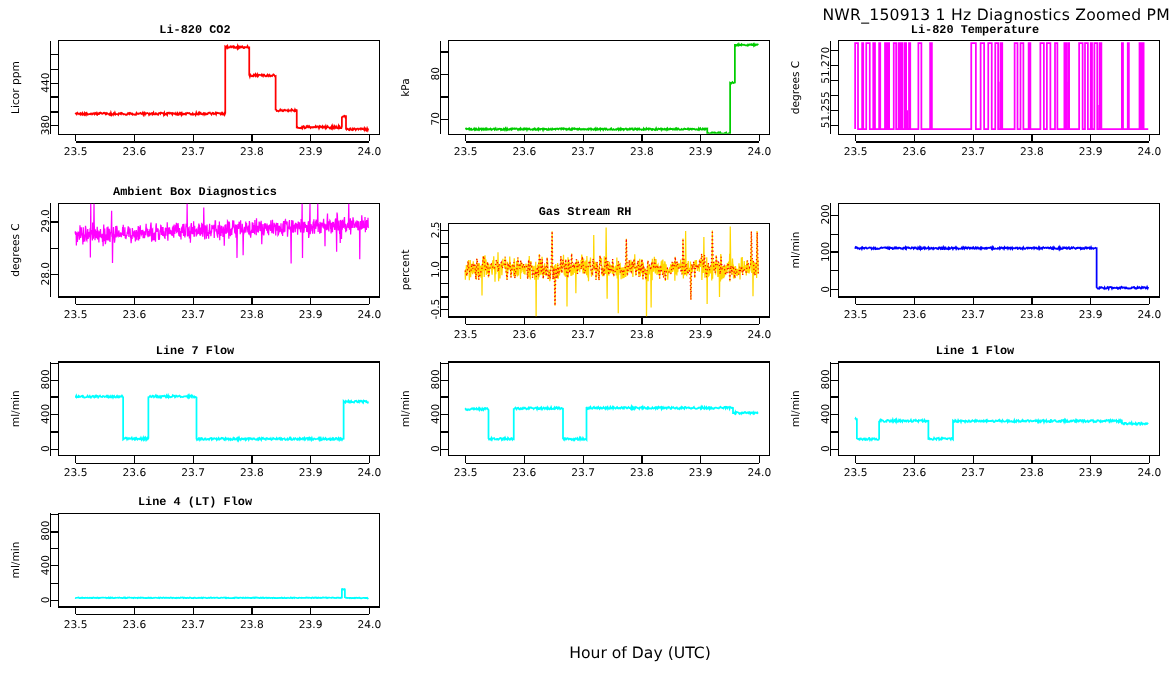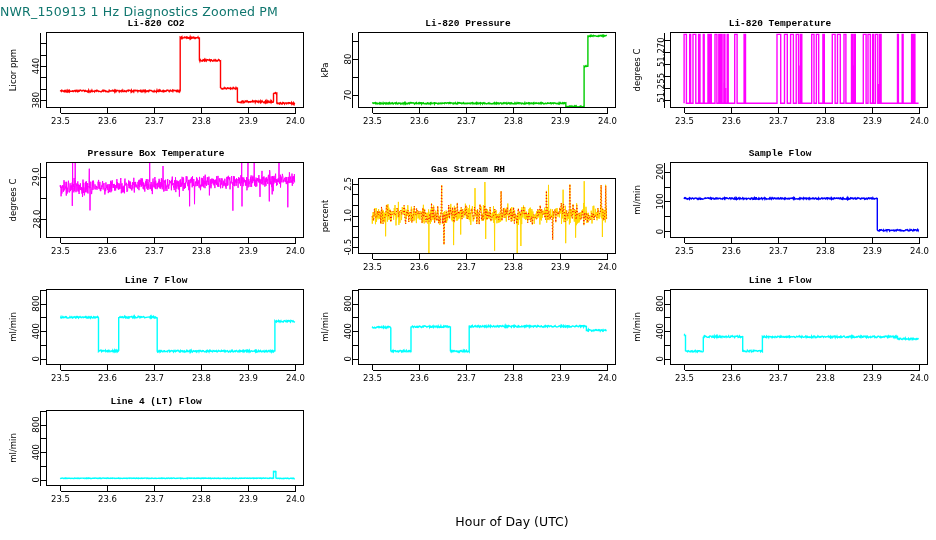--- a/index.html
+++ b/index.html
@@ -18,24 +18,24 @@
   #figure {
     position: relative;
     width: 936px;
     height: 540px;
   }
   .fig-title {
     position: absolute;
     top: 4px;
     left: 0;
     width: 936px;
-    text-align: left;
+    text-align: right;
     font-size: 12.5px;
     font-family: "DejaVu Sans", sans-serif;
-    color: #0f766e;
+    color: #000000;
     letter-spacing: 0.2px;
   }
   .fig-xlab {
     position: absolute;
     top: 514px;
     left: 0;
     width: 936px;
     text-align: center;
     font-size: 12.5px;
     color: #000;
@@ -107,21 +107,20 @@
             <clipPath id="clip0">
               <rect x="47" y="15" width="256" height="74"></rect>
             </clipPath>
           </defs>
           <g clip-path="url(#clip0)">
             <path d="M60.1 72.5 L60.5 72.8 L61.0 72.6 L61.4 73.3 L61.9 72.3 L62.3 72.8 L62.8 72.9 L63.3 73.4 L63.7 73.0 L64.2 72.6 L64.6 73.6 L65.1 72.9 L65.5 73.4 L66.0 72.5 L66.4 73.7 L66.9 73.2 L67.4 73.8 L67.8 72.5 L68.3 73.5 L68.7 72.5 L69.2 72.2 L69.6 73.8 L70.1 73.1 L70.5 73.4 L71.0 73.4 L71.4 73.3 L71.9 73.2 L72.4 73.4 L72.8 72.7 L73.3 72.8 L73.7 73.5 L74.2 73.1 L74.6 72.6 L75.1 72.7 L75.5 73.4 L76.0 72.5 L76.4 72.9 L76.9 72.3 L77.4 73.7 L77.8 73.9 L78.3 72.7 L78.7 73.3 L79.2 73.3 L79.6 72.3 L80.1 72.5 L80.5 72.1 L81.0 72.3 L81.5 72.9 L81.9 73.0 L82.4 72.8 L82.8 72.3 L83.3 72.2 L83.7 72.6 L84.2 72.5 L84.6 73.5 L85.1 73.4 L85.5 72.4 L86.0 72.7 L86.5 73.2 L86.9 73.2 L87.4 73.8 L87.8 73.1 L88.3 73.7 L88.7 72.3 L89.2 73.9 L89.6 73.2 L90.1 73.1 L90.5 73.8 L91.0 72.7 L91.5 73.2 L91.9 72.2 L92.4 73.6 L92.8 73.3 L93.3 73.3 L93.7 73.3 L94.2 73.3 L94.6 73.8 L95.1 72.6 L95.6 72.7 L96.0 73.0 L96.5 72.5 L96.9 73.2 L97.4 72.4 L97.8 72.6 L98.3 73.0 L98.7 73.5 L99.2 73.2 L99.6 73.4 L100.1 73.5 L100.6 73.8 L101.0 73.7 L101.5 73.8 L101.9 73.2 L102.4 72.5 L102.8 73.0 L103.3 72.5 L103.7 73.2 L104.2 72.4 L104.7 72.8 L105.1 73.1 L105.6 72.8 L106.0 73.7 L106.5 73.3 L106.9 73.4 L107.4 73.8 L107.8 73.5 L108.3 73.7 L108.7 73.9 L109.2 72.3 L109.7 73.0 L110.1 73.1 L110.6 72.8 L111.0 73.2 L111.5 72.9 L111.9 72.6 L112.4 72.3 L112.8 72.9 L113.3 73.2 L113.7 72.9 L114.2 72.1 L114.7 73.7 L115.1 72.6 L115.6 72.1 L116.0 73.6 L116.5 72.6 L116.9 72.9 L117.4 72.5 L117.8 72.3 L118.3 72.6 L118.8 72.8 L119.2 73.8 L119.7 72.9 L120.1 73.5 L120.6 73.0 L121.0 72.7 L121.5 72.5 L121.9 73.6 L122.4 73.0 L122.8 72.1 L123.3 73.6 L123.8 73.6 L124.2 73.6 L124.7 72.6 L125.1 72.8 L125.6 73.5 L126.0 73.5 L126.5 73.8 L126.9 72.6 L127.4 72.4 L127.8 72.3 L128.3 73.0 L128.8 72.1 L129.2 72.2 L129.7 72.5 L130.1 72.5 L130.6 72.4 L131.0 73.7 L131.5 72.3 L131.9 73.7 L132.4 73.2 L132.9 73.5 L133.3 72.8 L133.8 73.8 L134.2 72.3 L134.7 72.2 L135.1 72.5 L135.6 72.8 L136.0 72.2 L136.5 72.5 L136.9 72.9 L137.4 72.5 L137.9 73.6 L138.3 72.6 L138.8 72.8 L139.2 72.6 L139.7 73.0 L140.1 73.3 L140.6 72.5 L141.0 73.6 L141.5 73.8 L142.0 72.7 L142.4 73.8 L142.9 73.8 L143.3 72.7 L143.8 72.2 L144.2 73.0 L144.7 72.5 L145.1 73.9 L145.6 72.7 L146.0 73.7 L146.5 73.6 L147.0 72.9 L147.4 73.0 L147.9 73.4 L148.3 72.8 L148.8 73.5 L149.2 72.8 L149.7 72.2 L150.1 72.4 L150.6 72.4 L151.0 72.7 L151.5 72.5 L152.0 72.9 L152.4 73.5 L152.9 73.3 L153.3 73.7 L153.8 73.6 L154.2 72.8 L154.7 73.7 L155.1 73.6 L155.6 73.2 L156.1 73.1 L156.5 73.9 L157.0 72.1 L157.4 73.3 L157.9 73.4 L158.3 73.6 L158.8 72.4 L159.2 73.1 L159.7 72.1 L160.1 72.9 L160.6 72.4 L161.1 73.3 L161.5 73.4 L162.0 73.6 L162.4 72.9 L162.9 72.5 L163.3 73.6 L163.8 72.6 L164.2 72.7 L164.7 73.6 L165.1 73.4 L165.6 72.9 L166.1 73.2 L166.5 72.4 L167.0 72.1 L167.4 72.3 L167.9 72.1 L168.3 72.8 L168.8 72.9 L169.2 73.6 L169.7 72.6 L170.2 72.2 L170.6 72.4 L171.1 73.3 L171.5 73.2 L172.0 73.0 L172.4 72.3 L172.9 73.4 L173.3 72.2 L173.8 72.4 L174.2 72.2 L174.7 72.5 L175.2 72.7 L175.6 72.5 L176.1 72.8 L176.5 73.4 L177.0 72.5 L177.4 73.2 L177.9 72.5 L178.3 73.6 L178.8 73.5 L179.3 72.7 L179.7 73.7 L180.2 72.5 L180.2 19.7 L180.2 19.2 L180.6 19.5 L181.1 19.1 L181.5 20.1 L182.0 19.0 L182.4 20.4 L182.9 19.8 L183.4 19.9 L183.8 20.0 L184.3 19.1 L184.7 19.0 L185.2 19.7 L185.7 19.3 L186.1 19.1 L186.6 19.9 L187.0 19.0 L187.5 19.3 L187.9 20.2 L188.4 20.2 L188.9 19.7 L189.3 19.5 L189.8 20.6 L190.2 18.9 L190.7 20.4 L191.2 19.4 L191.6 20.1 L192.1 19.4 L192.5 19.9 L193.0 19.4 L193.4 19.8 L193.9 19.1 L194.4 19.6 L194.8 20.5 L195.3 20.5 L195.7 19.7 L196.2 19.9 L196.6 19.7 L197.1 19.8 L197.6 19.7 L198.0 18.9 L198.5 20.2 L198.9 20.6 L199.4 19.2 L199.4 42.4 L199.4 41.5 L199.9 43.1 L200.3 41.7 L200.8 42.4 L201.2 42.9 L201.7 43.0 L202.1 42.6 L202.6 42.9 L203.1 41.6 L203.5 41.8 L204.0 42.5 L204.4 41.5 L204.9 42.9 L205.4 42.3 L205.8 41.5 L206.3 43.1 L206.7 42.6 L207.2 41.7 L207.7 41.8 L208.1 41.9 L208.6 42.0 L209.0 42.4 L209.5 41.6 L209.9 42.3 L210.4 43.0 L210.9 41.6 L211.3 41.6 L211.8 42.6 L212.2 42.8 L212.7 43.1 L213.2 42.5 L213.6 42.8 L214.1 41.8 L214.5 42.4 L215.0 43.0 L215.5 42.0 L215.9 42.6 L216.4 43.0 L216.8 42.4 L217.3 42.6 L217.7 42.9 L218.2 42.2 L218.7 41.5 L219.1 41.7 L219.6 42.5 L220.0 43.1 L220.5 42.9 L220.5 70.1 L220.5 69.5 L221.0 69.9 L221.4 70.8 L221.9 70.7 L222.3 70.6 L222.8 71.1 L223.2 70.9 L223.7 70.5 L224.2 69.6 L224.6 70.3 L225.1 70.4 L225.5 70.0 L226.0 70.8 L226.4 71.0 L226.9 70.7 L227.3 69.8 L227.8 69.7 L228.3 70.3 L228.7 70.4 L229.2 70.2 L229.6 70.2 L230.1 70.8 L230.5 70.0 L231.0 71.0 L231.5 70.4 L231.9 70.2 L232.4 70.1 L232.8 70.7 L233.3 69.4 L233.7 69.7 L234.2 70.3 L234.7 70.6 L235.1 70.4 L235.6 70.9 L236.0 69.7 L236.5 70.8 L236.9 70.7 L237.4 69.5 L237.4 83.8 L237.4 84.5 L237.8 83.4 L238.3 84.3 L238.8 84.3 L239.2 84.4 L239.7 84.3 L240.1 84.6 L240.6 84.2 L241.0 84.5 L241.5 83.6 L242.0 84.5 L242.4 83.1 L242.9 82.9 L243.3 83.4 L243.8 84.7 L244.2 84.5 L244.7 84.3 L245.2 83.0 L245.6 83.4 L246.1 82.9 L246.5 83.9 L247.0 83.9 L247.4 83.0 L247.9 83.6 L248.4 84.3 L248.8 83.7 L249.3 83.7 L249.7 84.1 L250.2 83.7 L250.6 84.0 L251.1 83.6 L251.6 83.7 L252.0 83.9 L252.5 82.9 L252.9 83.7 L253.4 83.9 L253.8 83.0 L254.3 83.0 L254.8 83.3 L255.2 84.5 L255.7 83.1 L256.1 83.7 L256.6 83.1 L257.0 83.6 L257.5 84.0 L258.0 83.1 L258.4 84.2 L258.9 83.5 L259.3 83.2 L259.8 83.7 L260.2 84.5 L260.7 83.0 L261.2 84.4 L261.6 83.9 L262.1 83.0 L262.5 83.7 L263.0 83.8 L263.5 84.3 L263.9 84.7 L264.4 84.1 L264.8 84.6 L265.3 83.3 L265.7 84.5 L266.2 82.9 L266.7 84.6 L267.1 84.1 L267.6 83.1 L268.0 84.5 L268.5 83.9 L268.9 83.2 L269.4 84.3 L269.9 84.6 L270.3 84.5 L270.8 82.9 L271.2 84.4 L271.7 83.3 L272.1 84.3 L272.6 84.4 L273.1 84.4 L273.5 83.1 L273.5 75.3 L273.5 76.0 L274.0 75.3 L274.4 75.3 L274.9 75.3 L275.4 74.6 L275.9 74.7 L276.3 75.8 L276.8 75.4 L276.8 85.5 L276.8 85.0 L277.2 85.6 L277.7 84.9 L278.2 85.1 L278.6 85.3 L279.1 86.0 L279.5 86.1 L280.0 84.7 L280.4 84.6 L280.9 85.7 L281.4 85.9 L281.8 86.1 L282.3 84.9 L282.7 85.6 L283.2 85.1 L283.6 84.7 L284.1 85.0 L284.6 86.0 L285.0 85.4 L285.5 85.0 L285.9 84.9 L286.4 84.9 L286.8 85.7 L287.3 85.2 L287.8 85.0 L288.2 84.7 L288.7 85.4 L289.1 84.6 L289.6 84.6 L290.0 85.2 L290.5 85.2 L291.0 85.6 L291.4 84.6 L291.9 86.0 L292.3 85.0 L292.8 85.6 L293.2 86.2 L293.7 84.7 L294.2 86.0 L294.6 84.7" class="trace" stroke="#FF0000"></path>
           </g>
         </svg>
       </div>
       <div class="panel" style="left: 312px; top: 18px;">
-        <div class="panel-title">Li-820 Pressure</div>
         <svg width="312" height="125" class="panel-svg">
           <rect x="46.5" y="14.5" width="257" height="75" class="plotbox"></rect>
           <line x1="41" y1="77.5" x2="46" y2="77.5" class="tick"></line>
           <line x1="41" y1="41.5" x2="46" y2="41.5" class="tick"></line>
           <line x1="41" y1="59.5" x2="46" y2="59.5" class="tick"></line>
           <line x1="41" y1="23.5" x2="46" y2="23.5" class="tick"></line>
           <line x1="40.5" y1="14.5" x2="40.5" y2="89.5" class="tick"></line>
           <text x="37" y="77.03317535545025" class="ticklabel" text-anchor="middle" dominant-baseline="middle" transform="rotate(-90 37 77.03317535545025)">70</text>
           <text x="37" y="41.01421800947868" class="ticklabel" text-anchor="middle" dominant-baseline="middle" transform="rotate(-90 37 41.01421800947868)">80</text>
           <text x="13" y="52" class="axtitle" text-anchor="middle" dominant-baseline="middle" transform="rotate(-90 13 52)">kPa</text>
@@ -185,21 +184,21 @@
             <line x1="84.5" y1="85.2" x2="84.5" y2="54.3" stroke="#FF00FF" stroke-width="1.3"></line>
             <line x1="100.4" y1="85.2" x2="100.4" y2="64.6" stroke="#FF00FF" stroke-width="1.3"></line>
             <line x1="101.8" y1="85.2" x2="101.8" y2="70.1" stroke="#FF00FF" stroke-width="1.3"></line>
             <line x1="175.0" y1="85.2" x2="175.0" y2="47.4" stroke="#FF00FF" stroke-width="1.3"></line>
             <line x1="229.4" y1="85.2" x2="229.4" y2="47.4" stroke="#FF00FF" stroke-width="1.3"></line>
             <line x1="254.3" y1="85.2" x2="254.3" y2="66.0" stroke="#FF00FF" stroke-width="1.3"></line>
           </g>
         </svg>
       </div>
       <div class="panel" style="left: 0px; top: 148px;">
-        <div class="panel-title">Pressure Box Temperature</div>
+        <div class="panel-title">Ambient Box Diagnostics</div>
         <svg width="312" height="125" class="panel-svg">
           <rect x="46.5" y="14.5" width="257" height="75" class="plotbox"></rect>
           <line x1="41" y1="71.5" x2="46" y2="71.5" class="tick"></line>
           <line x1="41" y1="29.5" x2="46" y2="29.5" class="tick"></line>
           <line x1="41" y1="50.5" x2="46" y2="50.5" class="tick"></line>
           <line x1="40.5" y1="14.5" x2="40.5" y2="89.5" class="tick"></line>
           <text x="37" y="71.00000000000004" class="ticklabel" text-anchor="middle" dominant-baseline="middle" transform="rotate(-90 37 71.00000000000004)">28.0</text>
           <text x="37" y="28.777777777777835" class="ticklabel" text-anchor="middle" dominant-baseline="middle" transform="rotate(-90 37 28.777777777777835)">29.0</text>
           <text x="13" y="52" class="axtitle" text-anchor="middle" dominant-baseline="middle" transform="rotate(-90 13 52)">degrees C</text>
           <line x1="60.5" y1="95.5" x2="295.5" y2="95.5" class="tick"></line>
@@ -259,21 +258,20 @@
               <rect x="47" y="15" width="256" height="74"></rect>
             </clipPath>
           </defs>
           <g clip-path="url(#clip4)">
             <path d="M60.1 52.4 L60.3 59.7 L60.6 51.2 L60.9 54.4 L61.1 48.0 L61.4 55.2 L61.6 56.7 L61.9 48.6 L62.2 52.4 L62.4 45.0 L62.7 45.6 L62.9 44.1 L63.2 52.1 L63.5 60.2 L63.7 50.6 L64.0 53.9 L64.2 44.1 L64.5 57.8 L64.8 52.8 L65.0 50.2 L65.3 54.0 L65.5 47.0 L65.8 50.8 L66.1 55.4 L66.3 51.0 L66.6 45.0 L66.8 53.9 L67.1 47.0 L67.4 54.2 L67.6 54.6 L67.9 47.4 L68.2 49.9 L68.4 54.5 L68.7 59.4 L68.9 50.1 L69.2 59.7 L69.5 42.9 L69.7 50.4 L70.0 52.6 L70.2 46.5 L70.5 56.8 L70.8 46.4 L71.0 59.7 L71.3 51.7 L71.5 46.7 L71.8 56.5 L72.1 49.1 L72.3 49.2 L72.6 53.8 L72.8 58.2 L73.1 48.3 L73.4 52.1 L73.6 72.3 L73.9 49.0 L74.1 46.1 L74.4 41.1 L74.7 52.6 L74.9 40.8 L75.2 54.1 L75.4 57.6 L75.7 47.3 L76.0 40.2 L76.2 46.9 L76.5 52.1 L76.8 43.7 L77.0 55.9 L77.3 49.4 L77.5 50.9 L77.8 54.9 L78.1 45.6 L78.3 47.3 L78.6 48.4 L78.8 57.9 L79.1 46.9 L79.4 56.1 L79.6 52.4 L79.9 50.4 L80.1 51.0 L80.4 48.6 L80.7 47.3 L80.9 47.2 L81.2 47.3 L81.4 53.6 L81.7 55.7 L82.0 48.9 L82.2 44.2 L82.5 46.5 L82.7 51.3 L83.0 41.0 L83.3 49.6 L83.5 50.5 L83.8 53.3 L84.0 61.4 L84.3 49.2 L84.6 55.4 L84.8 50.5 L85.1 44.0 L85.4 44.7 L85.6 48.4 L85.9 45.4 L86.1 53.5 L86.4 37.9 L86.7 53.0 L86.9 60.9 L87.2 51.2 L87.4 47.6 L87.7 54.3 L88.0 58.8 L88.2 47.8 L88.5 47.7 L88.7 47.6 L89.0 46.0 L89.3 51.5 L89.5 56.1 L89.8 50.9 L90.0 47.8 L90.3 43.0 L90.6 48.6 L90.8 46.2 L91.1 47.8 L91.3 48.0 L91.6 49.8 L91.9 50.9 L92.1 41.5 L92.4 49.0 L92.6 43.7 L92.9 53.8 L93.2 54.2 L93.4 58.8 L93.7 59.8 L94.0 45.5 L94.2 54.9 L94.5 48.0 L94.7 47.2 L95.0 48.8 L95.3 49.7 L95.5 51.8 L95.8 41.2 L96.0 46.1 L96.3 46.3 L96.6 53.9 L96.8 57.9 L97.1 50.5 L97.3 47.9 L97.6 50.6 L97.9 52.8 L98.1 47.9 L98.4 48.1 L98.6 51.2 L98.9 57.0 L99.2 45.8 L99.4 42.7 L99.7 48.8 L99.9 58.6 L100.2 49.9 L100.5 52.4 L100.7 51.6 L101.0 55.6 L101.2 44.8 L101.5 51.2 L101.8 57.2 L102.0 53.5 L102.3 42.1 L102.6 51.7 L102.8 56.3 L103.1 47.5 L103.3 48.7 L103.6 48.1 L103.9 51.1 L104.1 48.1 L104.4 59.1 L104.6 44.4 L104.9 54.6 L105.2 49.6 L105.4 47.9 L105.7 46.2 L105.9 50.7 L106.2 50.1 L106.5 53.8 L106.7 48.9 L107.0 47.2 L107.2 55.2 L107.5 50.3 L107.8 49.5 L108.0 55.7 L108.3 49.9 L108.5 48.5 L108.8 46.9 L109.1 49.7 L109.3 48.4 L109.6 48.3 L109.8 53.6 L110.1 59.1 L110.4 48.7 L110.6 50.6 L110.9 43.9 L111.2 57.9 L111.4 40.8 L111.7 53.0 L111.9 45.3 L112.2 59.5 L112.5 45.9 L112.7 44.9 L113.0 50.0 L113.2 48.1 L113.5 50.1 L113.8 48.5 L114.0 58.2 L114.3 53.6 L114.5 49.3 L114.8 52.2 L115.1 50.9 L115.3 48.7 L115.6 56.2 L115.8 59.7 L116.1 55.9 L116.4 54.5 L116.6 45.4 L116.9 90.0 L117.1 57.4 L117.4 50.8 L117.7 54.9 L117.9 49.6 L118.2 47.6 L118.4 59.7 L118.7 56.3 L119.0 45.4 L119.2 57.7 L119.5 39.2 L119.8 56.1 L120.0 49.7 L120.3 44.0 L120.5 53.2 L120.8 55.7 L121.1 54.2 L121.3 48.6 L121.6 41.5 L121.8 43.4 L122.1 56.3 L122.4 50.2 L122.6 59.0 L122.9 51.7 L123.1 55.6 L123.4 49.0 L123.7 46.6 L123.9 55.9 L124.2 49.7 L124.4 55.3 L124.7 56.1 L125.0 56.8 L125.2 47.7 L125.5 49.6 L125.7 42.0 L126.0 44.7 L126.3 47.2 L126.5 59.1 L126.8 57.5 L127.0 54.7 L127.3 53.6 L127.6 51.7 L127.8 60.9 L128.1 59.0 L128.4 55.9 L128.6 52.1 L128.9 48.3 L129.1 49.7 L129.4 49.5 L129.7 21.0 L129.9 49.5 L130.2 52.6 L130.4 59.5 L130.7 56.4 L131.0 50.8 L131.2 50.3 L131.5 50.9 L131.7 48.2 L132.0 80.5 L132.3 54.7 L132.5 47.2 L132.8 50.3 L133.0 51.3 L133.3 50.2 L133.6 58.8 L133.8 51.8 L134.1 46.5 L134.3 48.0 L134.6 58.9 L134.9 54.8 L135.1 53.7 L135.4 49.7 L135.6 56.3 L135.9 51.8 L136.2 47.5 L136.4 53.4 L136.7 41.0 L137.0 46.8 L137.2 52.0 L137.5 54.4 L137.7 47.6 L138.0 49.6 L138.3 43.9 L138.5 47.9 L138.8 39.9 L139.0 48.0 L139.3 54.9 L139.6 56.2 L139.8 51.7 L140.1 46.5 L140.3 57.4 L140.6 43.4 L140.9 51.8 L141.1 52.3 L141.4 55.6 L141.6 81.1 L141.9 45.9 L142.2 58.3 L142.4 41.8 L142.7 56.8 L142.9 43.2 L143.2 51.5 L143.5 45.6 L143.7 52.9 L144.0 53.7 L144.2 47.7 L144.5 52.0 L144.8 56.8 L145.0 52.1 L145.3 38.9 L145.6 56.3 L145.8 53.7 L146.1 50.2 L146.3 54.9 L146.6 55.1 L146.9 47.3 L147.1 47.6 L147.4 52.4 L147.6 49.2 L147.9 54.4 L148.2 46.1 L148.4 46.7 L148.7 70.5 L148.9 52.0 L149.2 43.5 L149.5 53.5 L149.7 47.3 L150.0 55.1 L150.2 46.6 L150.5 45.0 L150.8 45.5 L151.0 48.3 L151.3 52.2 L151.5 47.8 L151.8 53.7 L152.1 47.0 L152.3 49.0 L152.6 48.9 L152.8 44.1 L153.1 51.4 L153.4 39.7 L153.6 42.8 L153.9 41.3 L154.2 52.4 L154.4 54.7 L154.7 50.2 L154.9 42.9 L155.2 51.4 L155.5 54.8 L155.7 51.0 L156.0 45.3 L156.2 52.2 L156.5 54.7 L156.8 44.2 L157.0 48.9 L157.3 56.1 L157.5 40.9 L157.8 49.9 L158.1 49.6 L158.3 58.0 L158.6 49.1 L158.8 60.9 L159.1 50.1 L159.4 44.7 L159.6 49.7 L159.9 45.9 L160.1 46.4 L160.4 42.0 L160.7 49.8 L160.9 52.9 L161.2 57.4 L161.4 52.0 L161.7 54.6 L162.0 54.9 L162.2 55.2 L162.5 43.0 L162.8 46.4 L163.0 24.1 L163.3 50.0 L163.5 52.4 L163.8 48.9 L164.1 49.4 L164.3 46.2 L164.6 46.6 L164.8 59.9 L165.1 52.9 L165.4 57.1 L165.6 45.5 L165.9 51.7 L166.1 48.1 L166.4 52.4 L166.7 52.4 L166.9 54.2 L167.2 60.2 L167.4 58.2 L167.7 45.6 L168.0 40.4 L168.2 43.7 L168.5 45.8 L168.7 47.1 L169.0 42.4 L169.3 43.1 L169.5 55.7 L169.8 49.0 L170.0 56.9 L170.3 50.5 L170.6 52.6 L170.8 52.7 L171.1 56.9 L171.4 41.0 L171.6 44.6 L171.9 48.4 L172.1 53.2 L172.4 55.2 L172.7 41.3 L172.9 18.0 L173.2 43.2 L173.4 50.9 L173.7 74.9 L174.0 51.0 L174.2 44.8 L174.5 54.8 L174.7 55.6 L175.0 55.9 L175.3 52.3 L175.5 45.4 L175.8 48.7 L176.0 47.4 L176.3 54.5 L176.6 53.0 L176.8 48.3 L177.1 50.6 L177.3 52.9 L177.6 50.8 L177.9 55.2 L178.1 43.2 L178.4 51.1 L178.6 46.5 L178.9 57.2 L179.2 52.7 L179.4 52.8 L179.7 54.1 L180.0 49.2 L180.2 49.7 L180.5 52.4 L180.7 48.4 L181.0 56.3 L181.3 52.6 L181.5 42.1 L181.8 58.8 L182.0 50.1 L182.3 48.9 L182.6 86.6 L182.8 45.1 L183.1 55.9 L183.3 49.9 L183.6 49.5 L183.9 52.9 L184.1 46.2 L184.4 54.6 L184.6 50.0 L184.9 59.3 L185.2 52.0 L185.4 50.0 L185.7 52.5 L185.9 51.7 L186.2 58.7 L186.5 49.7 L186.7 56.0 L187.0 52.8 L187.2 58.4 L187.5 50.9 L187.8 57.4 L188.0 48.2 L188.3 49.8 L188.6 57.6 L188.8 51.5 L189.1 27.1 L189.3 44.2 L189.6 45.9 L189.9 56.6 L190.1 49.6 L190.4 54.0 L190.6 51.4 L190.9 49.5 L191.2 47.6 L191.4 44.1 L191.7 50.0 L191.9 53.9 L192.2 52.0 L192.5 48.8 L192.7 43.9 L193.0 53.5 L193.2 48.9 L193.5 51.0 L193.8 45.3 L194.0 49.6 L194.3 57.5 L194.5 50.0 L194.8 44.9 L195.1 48.4 L195.3 43.0 L195.6 51.2 L195.8 39.5 L196.1 50.4 L196.4 53.2 L196.6 55.9 L196.9 55.8 L197.2 49.3 L197.4 50.5 L197.7 47.6 L197.9 52.8 L198.2 46.3 L198.5 44.5 L198.7 51.0 L199.0 55.6 L199.2 57.3 L199.5 47.0 L199.8 43.0 L200.0 48.7 L200.3 57.1 L200.5 48.4 L200.8 53.1 L201.1 53.5 L201.3 44.6 L201.6 43.4 L201.8 45.9 L202.1 57.1 L202.4 59.4 L202.6 46.1 L202.9 54.0 L203.1 49.8 L203.4 55.2 L203.7 52.4 L203.9 50.8 L204.2 51.7 L204.4 57.1 L204.7 59.7 L205.0 53.4 L205.2 89.8 L205.5 54.1 L205.8 49.9 L206.0 52.6 L206.3 44.5 L206.5 61.0 L206.8 50.8 L207.1 47.9 L207.3 55.5 L207.6 52.1 L207.8 48.1 L208.1 52.3 L208.4 49.3 L208.6 52.0 L208.9 82.0 L209.1 55.0 L209.4 45.4 L209.7 60.1 L209.9 43.0 L210.2 48.3 L210.4 47.1 L210.7 53.4 L211.0 49.3 L211.2 48.2 L211.5 41.5 L211.7 43.6 L212.0 52.9 L212.3 54.7 L212.5 50.8 L212.8 43.2 L213.0 47.6 L213.3 50.0 L213.6 55.9 L213.8 51.6 L214.1 48.1 L214.4 47.6 L214.6 55.0 L214.9 52.0 L215.1 50.6 L215.4 50.1 L215.7 58.7 L215.9 50.0 L216.2 55.6 L216.4 48.2 L216.7 51.7 L217.0 45.1 L217.2 52.8 L217.5 47.8 L217.7 44.3 L218.0 55.4 L218.3 43.6 L218.5 51.9 L218.8 57.9 L219.0 47.1 L219.3 48.0 L219.6 52.3 L219.8 45.1 L220.1 46.2 L220.3 60.7 L220.6 53.8 L220.9 47.5 L221.1 53.0 L221.4 52.1 L221.6 54.2 L221.9 50.7 L222.2 59.8 L222.4 56.1 L222.7 52.6 L223.0 53.3 L223.2 51.2 L223.5 54.2 L223.7 49.8 L224.0 50.5 L224.3 55.4 L224.5 47.4 L224.8 54.3 L225.0 54.2 L225.3 49.3 L225.6 49.7 L225.8 45.4 L226.1 53.5 L226.3 52.8 L226.6 51.2 L226.9 45.8 L227.1 51.3 L227.4 48.4 L227.6 46.5 L227.9 60.5 L228.2 41.5 L228.4 55.6 L228.7 51.4 L228.9 49.1 L229.2 47.3 L229.5 56.4 L229.7 45.3 L230.0 46.2 L230.2 53.8 L230.5 50.2 L230.8 49.8 L231.0 46.6 L231.3 50.5 L231.6 49.5 L231.8 46.8 L232.1 48.9 L232.3 50.0 L232.6 43.7 L232.9 53.4 L233.1 49.9 L233.4 46.8 L233.6 55.4 L233.9 50.9 L234.2 52.8 L234.4 26.9 L234.7 58.7 L234.9 47.6 L235.2 49.1 L235.5 43.1 L235.7 56.0 L236.0 55.2 L236.2 48.0 L236.5 20.9 L236.8 46.9 L237.0 55.7 L237.3 56.1 L237.5 50.8 L237.8 55.0 L238.1 46.4 L238.3 55.3 L238.6 44.9 L238.8 53.2 L239.1 51.9 L239.4 51.2 L239.6 50.9 L239.9 53.5 L240.2 49.7 L240.4 45.2 L240.7 75.8 L240.9 49.6 L241.2 54.3 L241.5 47.4 L241.7 52.6 L242.0 53.5 L242.2 49.3 L242.5 48.6 L242.8 48.3 L243.0 45.4 L243.3 48.8 L243.5 46.7 L243.8 58.3 L244.1 44.3 L244.3 48.9 L244.6 48.4 L244.8 47.9 L245.1 44.1 L245.4 50.4 L245.6 48.7 L245.9 52.7 L246.1 47.9 L246.4 50.1 L246.7 47.8 L246.9 50.2 L247.2 51.3 L247.4 53.4 L247.7 43.9 L248.0 43.9 L248.2 49.6 L248.5 47.2 L248.8 45.2 L249.0 48.4 L249.3 39.0 L249.5 60.0 L249.8 49.5 L250.1 43.9 L250.3 45.8 L250.6 54.4 L250.8 49.8 L251.1 25.7 L251.4 48.9 L251.6 40.0 L251.9 58.2 L252.1 52.2 L252.4 50.1 L252.7 47.8 L252.9 53.3 L253.2 57.7 L253.4 41.8 L253.7 79.2 L254.0 50.4 L254.2 49.1 L254.5 49.0 L254.7 46.5 L255.0 56.6 L255.3 56.2 L255.5 52.3 L255.8 49.2 L256.0 54.5 L256.3 49.7 L256.6 54.7 L256.8 52.2 L257.1 46.6 L257.4 60.4 L257.6 50.6 L257.9 20.4 L258.1 58.9 L258.4 46.6 L258.7 46.8 L258.9 45.4 L259.2 51.7 L259.4 52.2 L259.7 45.2 L260.0 49.8 L260.2 54.2 L260.5 54.8 L260.7 52.8 L261.0 40.3 L261.3 44.8 L261.5 50.3 L261.8 48.0 L262.0 51.4 L262.3 57.6 L262.6 45.6 L262.8 57.1 L263.1 53.8 L263.3 46.1 L263.6 73.6 L263.9 51.8 L264.1 55.4 L264.4 61.2 L264.6 39.3 L264.9 41.5 L265.2 50.5 L265.4 59.5 L265.7 51.0 L266.0 58.8 L266.2 48.9 L266.5 50.4 L266.7 53.2 L267.0 58.5 L267.3 48.9 L267.5 57.3 L267.8 56.0 L268.0 54.1 L268.3 49.9 L268.6 48.6 L268.8 55.7 L269.1 48.0 L269.3 51.9 L269.6 54.3 L269.9 46.5 L270.1 49.3 L270.4 46.4 L270.6 47.9 L270.9 45.3 L271.2 51.8 L271.4 54.8 L271.7 39.0 L271.9 61.2 L272.2 17.2 L272.5 40.4 L272.7 48.6 L273.0 50.5 L273.2 53.1 L273.5 55.6 L273.8 47.3 L274.0 42.8 L274.3 48.8 L274.6 47.6 L274.8 58.8 L275.1 51.4 L275.3 49.3 L275.6 57.7 L275.9 58.6 L276.1 50.9 L276.4 48.8 L276.6 51.2 L276.9 51.3 L277.2 56.6 L277.4 53.6 L277.7 54.9 L277.9 51.1 L278.2 55.6 L278.5 55.0 L278.7 53.3 L279.0 55.4 L279.2 46.7 L279.5 51.9 L279.8 49.4 L280.0 59.5 L280.3 50.4 L280.5 53.0 L280.8 50.4 L281.1 42.1 L281.3 49.1 L281.6 53.7 L281.8 41.7 L282.1 56.0 L282.4 51.4 L282.6 50.0 L282.9 50.8 L283.2 48.3 L283.4 44.8 L283.7 52.5 L283.9 50.9 L284.2 49.6 L284.5 54.0 L284.7 48.1 L285.0 56.3 L285.2 53.3 L285.5 44.4 L285.8 52.4 L286.0 44.4 L286.3 54.3 L286.5 50.0 L286.8 47.3 L287.1 53.8 L287.3 54.7 L287.6 50.0 L287.8 53.1 L288.1 50.2 L288.4 48.3 L288.6 40.5 L288.9 43.2 L289.1 21.1 L289.4 54.3 L289.7 51.1 L289.9 44.1 L290.2 52.2 L290.4 73.0 L290.7 44.7 L291.0 50.2 L291.2 54.9 L291.5 56.4 L291.8 45.8 L292.0 47.4 L292.3 55.2 L292.5 51.0 L292.8 49.4 L293.1 46.3 L293.3 58.4 L293.6 20.8 L293.8 21.9 L294.1 48.6 L294.4 43.7 L294.6 55.1" class="trace-thin" stroke="#FFD700"></path>
             <path d="M60.1 52.4 L60.9 54.4 L61.6 56.7 L62.4 45.0 L63.2 52.1 L64.0 53.9 L64.8 52.8 L65.5 47.0 L66.3 51.0 L67.1 47.0 L67.9 47.4 L68.7 59.4 L69.5 42.9 L70.2 46.5 L71.0 59.7 L71.8 56.5 L72.6 53.8 L73.4 52.1 L74.1 46.1 L74.9 40.8 L75.7 47.3 L76.5 52.1 L77.3 49.4 L78.1 45.6 L78.8 57.9 L79.6 52.4 L80.4 48.6 L81.2 47.3 L82.0 48.9 L82.7 51.3 L83.5 50.5 L84.3 49.2 L85.1 44.0 L85.9 45.4 L86.7 53.0 L87.4 47.6 L88.2 47.8 L89.0 46.0 L89.8 50.9 L90.6 48.6 L91.3 48.0 L92.1 41.5 L92.9 53.8 L93.7 59.8 L94.5 48.0 L95.3 49.7 L96.0 46.1 L96.8 57.9 L97.6 50.6 L98.4 48.1 L99.2 45.8 L99.9 58.6 L100.7 51.6 L101.5 51.2 L102.3 42.1 L103.1 47.5 L103.9 51.1 L104.6 44.4 L105.4 47.9 L106.2 50.1 L107.0 47.2 L107.8 49.5 L108.5 48.5 L109.3 48.4 L110.1 59.1 L110.9 43.9 L111.7 53.0 L112.5 45.9 L113.2 48.1 L114.0 58.2 L114.8 52.2 L115.6 56.2 L116.4 54.5 L117.1 57.4 L117.9 49.6 L118.7 56.3 L119.5 39.2 L120.3 44.0 L121.1 54.2 L121.8 43.4 L122.6 59.0 L123.4 49.0 L124.2 49.7 L125.0 56.8 L125.7 42.0 L126.5 59.1 L127.3 53.6 L128.1 59.0 L128.9 48.3 L129.7 21.0 L130.4 59.5 L131.2 50.3 L132.0 80.5 L132.8 50.3 L133.6 58.8 L134.3 48.0 L135.1 53.7 L135.9 51.8 L136.7 41.0 L137.5 54.4 L138.3 43.9 L139.0 48.0 L139.8 51.7 L140.6 43.4 L141.4 55.6 L142.2 58.3 L142.9 43.2 L143.7 52.9 L144.5 52.0 L145.3 38.9 L146.1 50.2 L146.9 47.3 L147.6 49.2 L148.4 46.7 L149.2 43.5 L150.0 55.1 L150.8 45.5 L151.5 47.8 L152.3 49.0 L153.1 51.4 L153.9 41.3 L154.7 50.2 L155.5 54.8 L156.2 52.2 L157.0 48.9 L157.8 49.9 L158.6 49.1 L159.4 44.7 L160.1 46.4 L160.9 52.9 L161.7 54.6 L162.5 43.0 L163.3 50.0 L164.1 49.4 L164.8 59.9 L165.6 45.5 L166.4 52.4 L167.2 60.2 L168.0 40.4 L168.7 47.1 L169.5 55.7 L170.3 50.5 L171.1 56.9 L171.9 48.4 L172.7 41.3 L173.4 50.9 L174.2 44.8 L175.0 55.9 L175.8 48.7 L176.6 53.0 L177.3 52.9 L178.1 43.2 L178.9 57.2 L179.7 54.1 L180.5 52.4 L181.3 52.6 L182.0 50.1 L182.8 45.1 L183.6 49.5 L184.4 54.6 L185.2 52.0 L185.9 51.7 L186.7 56.0 L187.5 50.9 L188.3 49.8 L189.1 27.1 L189.9 56.6 L190.6 51.4 L191.4 44.1 L192.2 52.0 L193.0 53.5 L193.8 45.3 L194.5 50.0 L195.3 43.0 L196.1 50.4 L196.9 55.8 L197.7 47.6 L198.5 44.5 L199.2 57.3 L200.0 48.7 L200.8 53.1 L201.6 43.4 L202.4 59.4 L203.1 49.8 L203.9 50.8 L204.7 59.7 L205.5 54.1 L206.3 44.5 L207.1 47.9 L207.8 48.1 L208.6 52.0 L209.4 45.4 L210.2 48.3 L211.0 49.3 L211.7 43.6 L212.5 50.8 L213.3 50.0 L214.1 48.1 L214.9 52.0 L215.7 58.7 L216.4 48.2 L217.2 52.8 L218.0 55.4 L218.8 57.9 L219.6 52.3 L220.3 60.7 L221.1 53.0 L221.9 50.7 L222.7 52.6 L223.5 54.2 L224.3 55.4 L225.0 54.2 L225.8 45.4 L226.6 51.2 L227.4 48.4 L228.2 41.5 L228.9 49.1 L229.7 45.3 L230.5 50.2 L231.3 50.5 L232.1 48.9 L232.9 53.4 L233.6 55.4 L234.4 26.9 L235.2 49.1 L236.0 55.2 L236.8 46.9 L237.5 50.8 L238.3 55.3 L239.1 51.9 L239.9 53.5 L240.7 75.8 L241.5 47.4 L242.2 49.3 L243.0 45.4 L243.8 58.3 L244.6 48.4 L245.4 50.4 L246.1 47.9 L246.9 50.2 L247.7 43.9 L248.5 47.2 L249.3 39.0 L250.1 43.9 L250.8 49.8 L251.6 40.0 L252.4 50.1 L253.2 57.7 L254.0 50.4 L254.7 46.5 L255.5 52.3 L256.3 49.7 L257.1 46.6 L257.9 20.4 L258.7 46.8 L259.4 52.2 L260.2 54.2 L261.0 40.3 L261.8 48.0 L262.6 45.6 L263.3 46.1 L264.1 55.4 L264.9 41.5 L265.7 51.0 L266.5 50.4 L267.3 48.9 L268.0 54.1 L268.8 55.7 L269.6 54.3 L270.4 46.4 L271.2 51.8 L271.9 61.2 L272.7 48.6 L273.5 55.6 L274.3 48.8 L275.1 51.4 L275.9 58.6 L276.6 51.2 L277.4 53.6 L278.2 55.6 L279.0 55.4 L279.8 49.4 L280.5 53.0 L281.3 49.1 L282.1 56.0 L282.9 50.8 L283.7 52.5 L284.5 54.0 L285.2 53.3 L286.0 44.4 L286.8 47.3 L287.6 50.0 L288.4 48.3 L289.1 21.1 L289.9 44.1 L290.7 44.7 L291.5 56.4 L292.3 55.2 L293.1 46.3 L293.8 21.9 L294.6 55.1" class="trace-thin" stroke="#FF0000" stroke-dasharray="1 2"></path>
           </g>
         </svg>
       </div>
       <div class="panel" style="left: 624px; top: 148px;">
-        <div class="panel-title">Sample Flow</div>
         <svg width="312" height="125" class="panel-svg">
           <rect x="46.5" y="14.5" width="257" height="75" class="plotbox"></rect>
           <line x1="41" y1="83.5" x2="46" y2="83.5" class="tick"></line>
           <line x1="41" y1="53.5" x2="46" y2="53.5" class="tick"></line>
           <line x1="41" y1="24.5" x2="46" y2="24.5" class="tick"></line>
           <line x1="41" y1="68.5" x2="46" y2="68.5" class="tick"></line>
           <line x1="41" y1="39.5" x2="46" y2="39.5" class="tick"></line>
           <line x1="40.5" y1="14.5" x2="40.5" y2="89.5" class="tick"></line>
           <text x="37" y="83.41732283464567" class="ticklabel" text-anchor="middle" dominant-baseline="middle" transform="rotate(-90 37 83.41732283464567)">0</text>
           <text x="37" y="53.496062992125985" class="ticklabel" text-anchor="middle" dominant-baseline="middle" transform="rotate(-90 37 53.496062992125985)">100</text>

